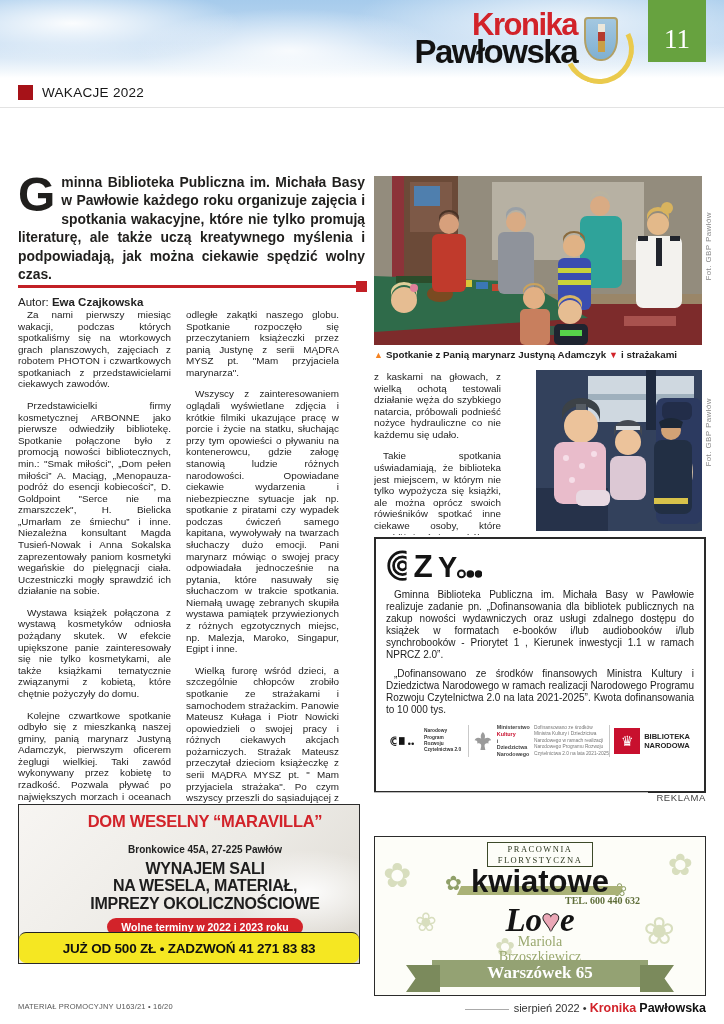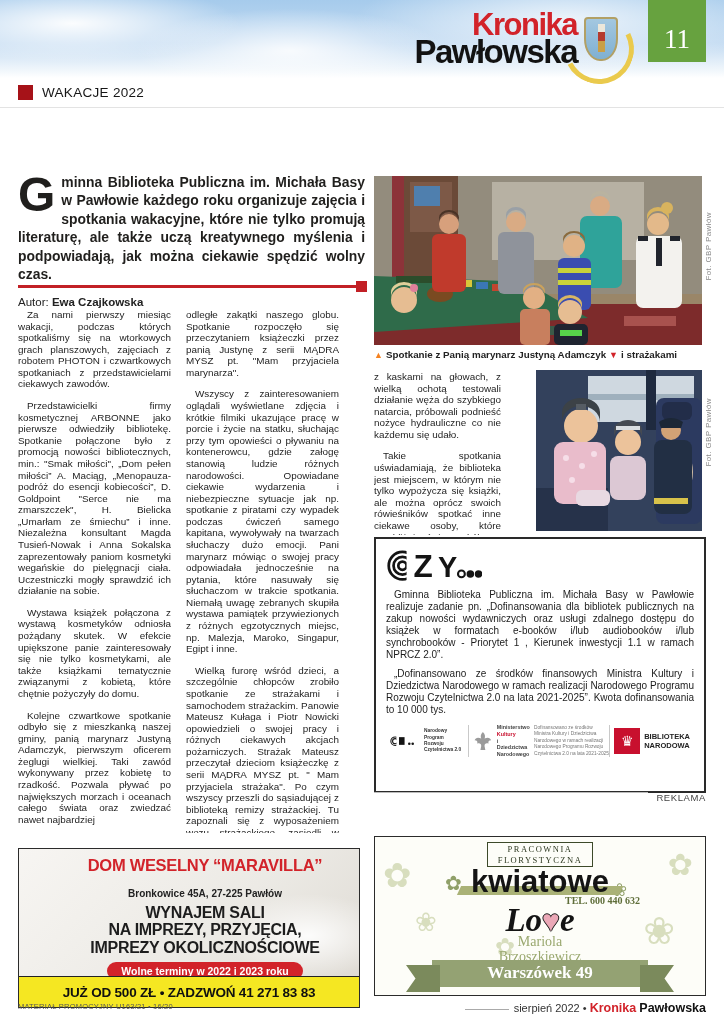--- a/index.html
+++ b/index.html
@@ -94,33 +94,33 @@
   .fineprint { font-size:4.8px; line-height:1.35; color:#777; width:92px; }
   .bn-badge { width:26px; height:26px; background:#c8102e; color:#fff; display:flex;
     align-items:center; justify-content:center; flex:0 0 auto; }
   .bn-badge::before { content:"♛"; font-size:14px; }
   .bn-text { font-size:7.5px; font-weight:bold; color:#222; line-height:1.2; }
   
   .reklama-row { position:absolute; top:792px; left:374px; right:18px; display:flex; align-items:flex-start; gap:8px; }
   .reklama-row .line { flex:1; border-top:1px solid #bbb; }
   .reklama-row .lbl { font-size:9.5px; color:#444; letter-spacing:.6px; }
   
-  .ad-left { position:absolute; left:18px; top:848px; width:342px; height:160px;
+  .ad-left { position:absolute; left:18px; top:804px; width:342px; height:160px;
     border:1px solid #2b2b2b; background:
       radial-gradient(ellipse 120px 60px at 85% 55%, rgba(255,255,255,.9), rgba(255,255,255,0) 70%),
       linear-gradient(135deg,#f7f5f2 0%,#eceae5 55%,#ddd9d2 100%);
     text-align:center; overflow:hidden;padding-left:32px; }
   .ad1-title { margin-top:7px; font-size:16.5px; font-weight:bold; color:#d2232a; letter-spacing:-.3px; }
   .ad1-addr { font-size:10px; font-weight:bold; color:#222; margin-top:13px; }
   .ad1-main { margin-top:5px; font-size:16px; font-weight:bold; color:#1d1d1d; line-height:1.08; letter-spacing:-.3px; }
   .ad1-pill { display:inline-block; margin-top:6px; background:#d2232a; color:#fff; font-weight:bold;
     font-size:10.5px; padding:3px 14px; border-radius:12px; }
   .ad1-bar { position:absolute; left:0; right:0; bottom:0; height:31px; background:#f5e722;
     border-top:1px solid #222; display:flex; align-items:center; justify-content:center;
-    font-size:13.5px; font-weight:bold; color:#101010; letter-spacing:-.2px; }
+    font-size:13.5px; font-weight:bold; color:#101010; letter-spacing:-.2px;border-radius:7px; }
   
   .ad-right { position:absolute; left:374px; top:836px; width:332px; height:160px;
     border:1px solid #2b2b2b; background:#fdfdf8; text-align:center; overflow:hidden; }
   .fl { position:absolute; color:rgba(170,185,120,.45); z-index:0; }
   .fl::before { content:"✿"; }
   .fl2::before { content:"❀"; }
   .fl.dark { color:rgba(125,143,80,.85); }
   .adr-content { position:relative; z-index:1; }
   .studio-frame { display:inline-block; margin-top:5px; border:1px solid #3d4a2a; padding:1px 10px;
     font-family:"Liberation Serif", serif; font-size:8.5px; letter-spacing:1.5px; color:#2f3a22; line-height:1.25; }
@@ -347,21 +347,21 @@
   <div class="reklama-row">
     <span class="line"></span>
     <span class="lbl">REKLAMA</span>
   </div>
 
   <section class="ad-left">
     <div class="ad1-title">DOM WESELNY “MARAVILLA”</div>
     <div class="ad1-addr">Bronkowice 45A, 27-225 Pawłów</div>
     <div class="ad1-main">
       <div>WYNAJEM SALI</div>
-      <div>NA IMPREZY, PRZYJĘCIA,</div>
+      <div>NA WESELA, MATERIAŁ,</div>
       <div>IMPREZY OKOLICZNOŚCIOWE</div>
     </div>
     <div class="ad1-pill">Wolne terminy w 2022 i 2023 roku</div>
     <div class="ad1-bar">JUŻ OD 500 ZŁ • ZADZWOŃ 41 271 83 83</div>
   </section>
 
   <section class="ad-right">
     <span class="fl" style="left:8px; top:18px; font-size:34px;"></span>
     <span class="fl fl2" style="left:40px; top:70px; font-size:26px;"></span>
     <span class="fl" style="right:12px; top:10px; font-size:30px;"></span>
@@ -379,21 +379,21 @@
       </div>
       <div class="tel">TEL. 600 440 632</div>
       <div class="love">
         <span>Lo</span><span class="heart">♥</span><span>e</span>
       </div>
       <div class="owner">
         <div>Mariola</div>
         <div>Brzoszkiewicz</div>
       </div>
     </div>
-    <div class="ribbon">Warszówek 49</div>
+    <div class="ribbon">Warszówek 65</div>
   </section>
 
   <div class="f-left">MATERIAŁ PROMOCYJNY U163/21 • 16/20</div>
   <div class="f-right">
     <span class="fline"></span><span>sierpień 2022 • </span><b class="red">Kronika</b> <b>Pawłowska</b>
   </div>
 
 </div>
 
 </body></html>

